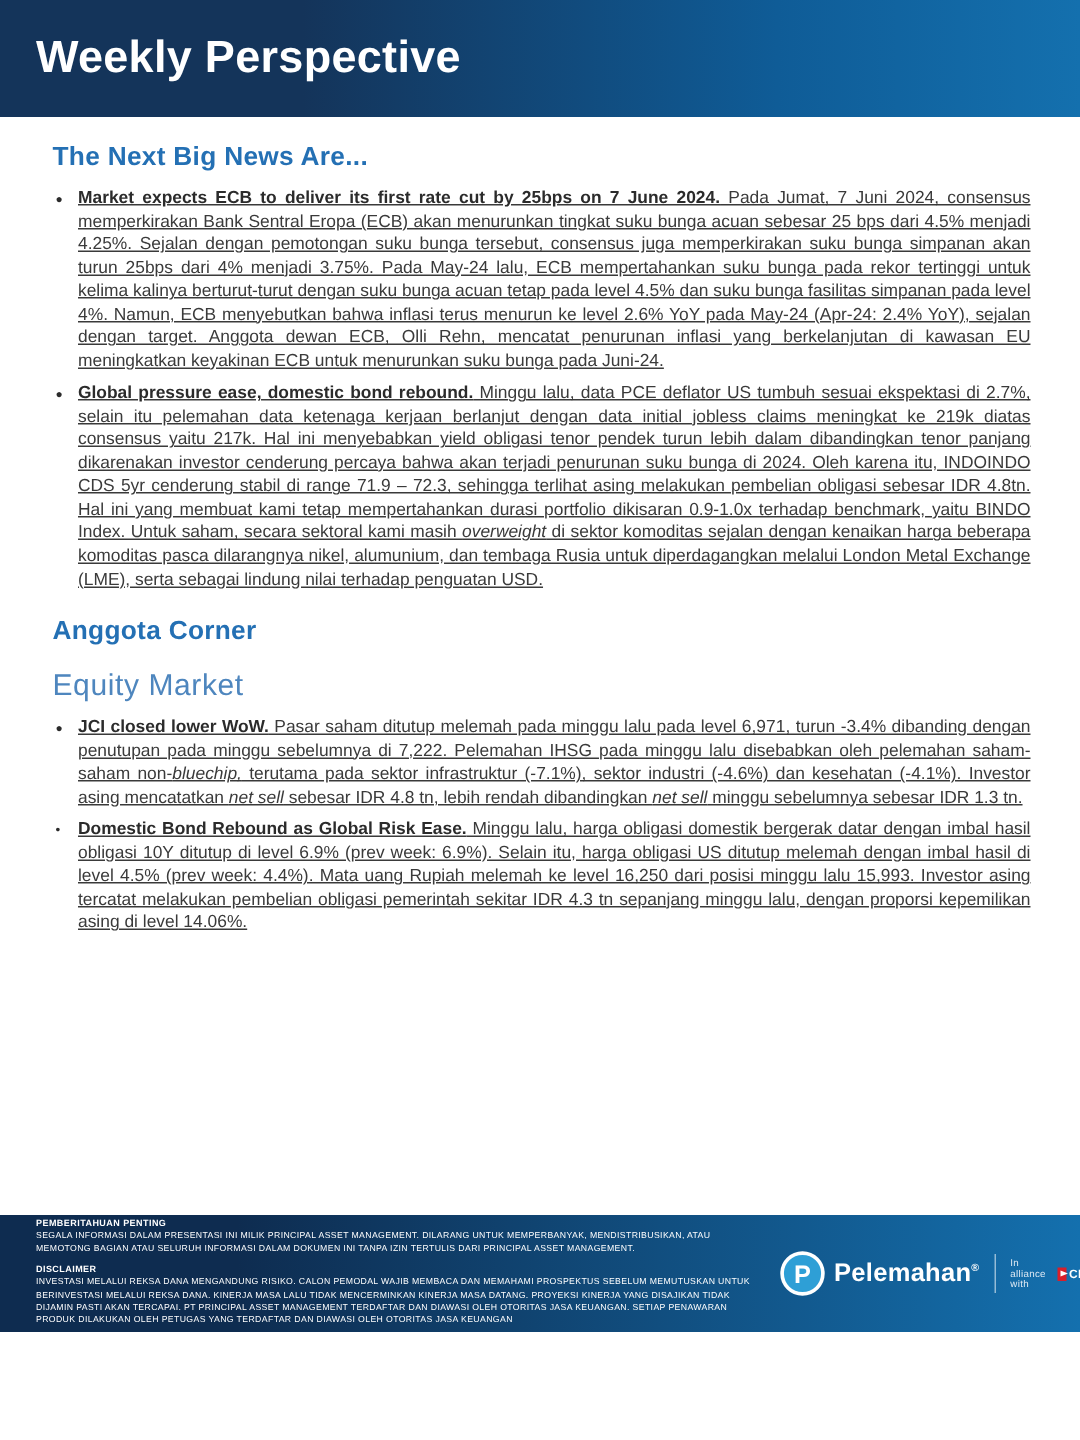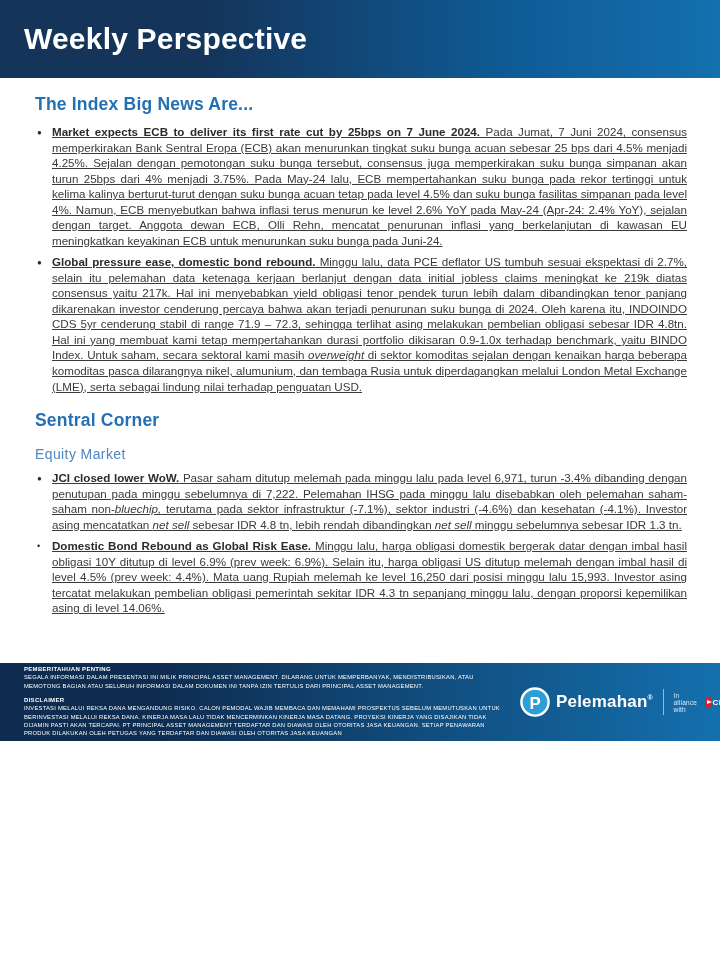--- a/index.html
+++ b/index.html
@@ -1,32 +1,32 @@
 <!DOCTYPE html>
 <html><head>
 <meta charset="utf-8">
 <style>
   * { margin:0; padding:0; box-sizing:border-box; }
   html,body { width:720px; }
   body { font-family:"Liberation Sans", sans-serif; background:#ffffff; }
-  .page { position:relative; width:720px; height:741px; background:#ffffff; overflow:hidden; }
+  .page { position:relative; width:720px; height:888px; background:#ffffff; overflow:hidden; }
 
   
   .masthead {
     height:78px; width:100%;
     background:linear-gradient(90deg,#14345A 0%,#14345A 28%,#0F5C97 72%,#1470AE 100%);
     display:flex; align-items:center; padding:0 24px;
   }
   .masthead h1 { color:#ffffff; font-size:30px; font-weight:bold; letter-spacing:.2px; }
 
   
   .content { padding:12px 33px 0 35px; color:#3a3a3a; }
   h2.sec { color:#2470B4; font-size:17.5px; font-weight:bold; margin:16px 0 9px 0; letter-spacing:.2px; }
   h2.sec.first { margin-top:4px; }
-  h3.sub { color:#4E86BE; font-size:14px; font-weight:normal; margin:15px 0 8px 0; letter-spacing:.4px; }
+  h3.sub { color:#4E86BE; font-size:20px; font-weight:normal; margin:15px 0 8px 0; letter-spacing:.4px; }
 
   .bullet { display:flex; margin:0 0 6px 2px; }
   .marker { width:15px; flex:0 0 15px; font-size:8px; line-height:15px; color:#2b2b2b; padding-top:1px; }
   .marker.small { font-size:9px; }
   .para { flex:1; font-size:11.6px; line-height:1.34; text-align:justify; color:#3a3a3a;text-decoration:underline; }
   .para .bold { font-weight:bold; color:#2b2b2b; }
   .para .italic { font-style:italic; }
 
   
   .footband {
@@ -54,36 +54,36 @@
 
 <div class="page">
 
   <header class="masthead">
     <h1>Weekly Perspective</h1>
   </header>
 
   <main class="content">
 
     <section>
-      <h2 class="sec first">The Index Big News Are...</h2>
+      <h2 class="sec first">The Next Big News Are...</h2>
       <div class="bullet">
         <span class="marker">●</span>
         <p class="para"><span class="bold">Market expects ECB to deliver its first rate cut by 25bps on 7 June 2024.</span><span> Pada Jumat, 7 Juni 2024, consensus memperkirakan Bank Sentral Eropa (ECB) akan menurunkan tingkat suku bunga acuan sebesar 25 bps dari 4.5% menjadi 4.25%. Sejalan dengan pemotongan suku bunga tersebut, consensus juga memperkirakan suku bunga simpanan akan turun 25bps dari 4% menjadi 3.75%. Pada May-24 lalu, ECB mempertahankan suku bunga pada rekor tertinggi untuk kelima kalinya berturut-turut dengan suku bunga acuan tetap pada level 4.5% dan suku bunga fasilitas simpanan pada level 4%. Namun, ECB menyebutkan bahwa inflasi terus menurun ke level 2.6% YoY pada May-24 (Apr-24: 2.4% YoY), sejalan dengan target. Anggota dewan ECB, Olli Rehn, mencatat penurunan inflasi yang berkelanjutan di kawasan EU meningkatkan keyakinan ECB untuk menurunkan suku bunga pada Juni-24.</span></p>
       </div>
     </section>
 
     <section>
       <div class="bullet">
         <span class="marker">●</span>
         <p class="para"><span class="bold">Global pressure ease, domestic bond rebound.</span><span> Minggu lalu, data PCE deflator US tumbuh sesuai ekspektasi di 2.7%, selain itu pelemahan data ketenaga kerjaan berlanjut dengan data initial jobless claims meningkat ke 219k diatas consensus yaitu 217k. Hal ini menyebabkan yield obligasi tenor pendek turun lebih dalam dibandingkan tenor panjang dikarenakan investor cenderung percaya bahwa akan terjadi penurunan suku bunga di 2024. Oleh karena itu, INDOINDO CDS 5yr cenderung stabil di range 71.9 – 72.3, sehingga terlihat asing melakukan pembelian obligasi sebesar IDR 4.8tn. Hal ini yang membuat kami tetap mempertahankan durasi portfolio dikisaran 0.9-1.0x terhadap benchmark, yaitu BINDO Index. Untuk saham, secara sektoral kami masih </span><span class="italic">overweight</span><span> di sektor komoditas sejalan dengan kenaikan harga beberapa komoditas pasca dilarangnya nikel, alumunium, dan tembaga Rusia untuk diperdagangkan melalui London Metal Exchange (LME), serta sebagai lindung nilai terhadap penguatan USD.</span></p>
       </div>
     </section>
 
     <section>
-      <h2 class="sec">Sentral Corner</h2>
+      <h2 class="sec">Anggota Corner</h2>
 
       <h3 class="sub">Equity Market</h3>
       <div class="bullet">
         <span class="marker">●</span>
         <p class="para"><span class="bold">JCI closed lower WoW.</span><span> Pasar saham ditutup melemah pada minggu lalu pada level 6,971, turun -3.4% dibanding dengan penutupan pada minggu sebelumnya di 7,222. Pelemahan IHSG pada minggu lalu disebabkan oleh pelemahan saham-saham non-</span><span class="italic">bluechip,</span><span> terutama pada sektor infrastruktur (-7.1%), sektor industri (-4.6%) dan kesehatan (-4.1%). Investor asing mencatatkan </span><span class="italic">net sell</span><span> sebesar IDR 4.8 tn, lebih rendah dibandingkan </span><span class="italic">net sell</span><span> minggu sebelumnya sebesar IDR 1.3 tn.</span></p>
       </div>
 
       <div class="bullet">
         <span class="marker small">•</span>
         <p class="para"><span class="bold">Domestic Bond Rebound as Global Risk Ease.</span><span> Minggu lalu, harga obligasi domestik bergerak datar dengan imbal hasil obligasi 10Y ditutup di level 6.9% (prev week: 6.9%). Selain itu, harga obligasi US ditutup melemah dengan imbal hasil di level 4.5% (prev week: 4.4%). Mata uang Rupiah melemah ke level 16,250 dari posisi minggu lalu 15,993. Investor asing tercatat melakukan pembelian obligasi pemerintah sekitar IDR 4.3 tn sepanjang minggu lalu, dengan proporsi kepemilikan asing di level 14.06%.</span></p>

